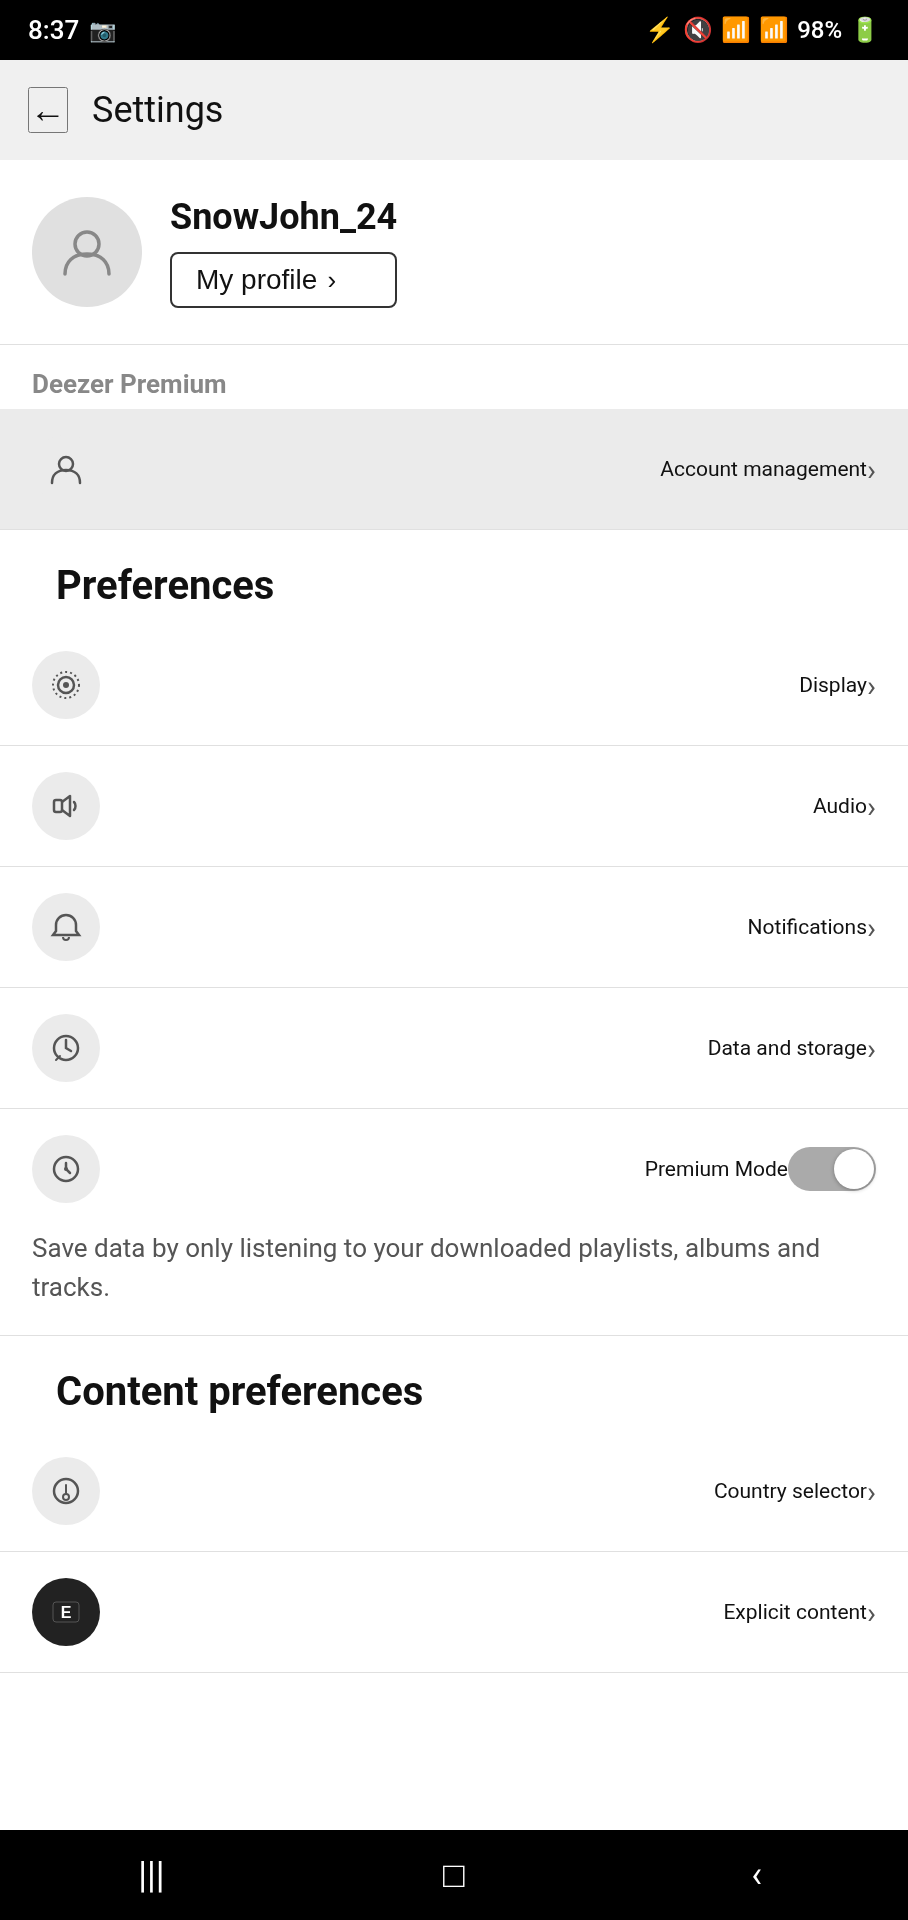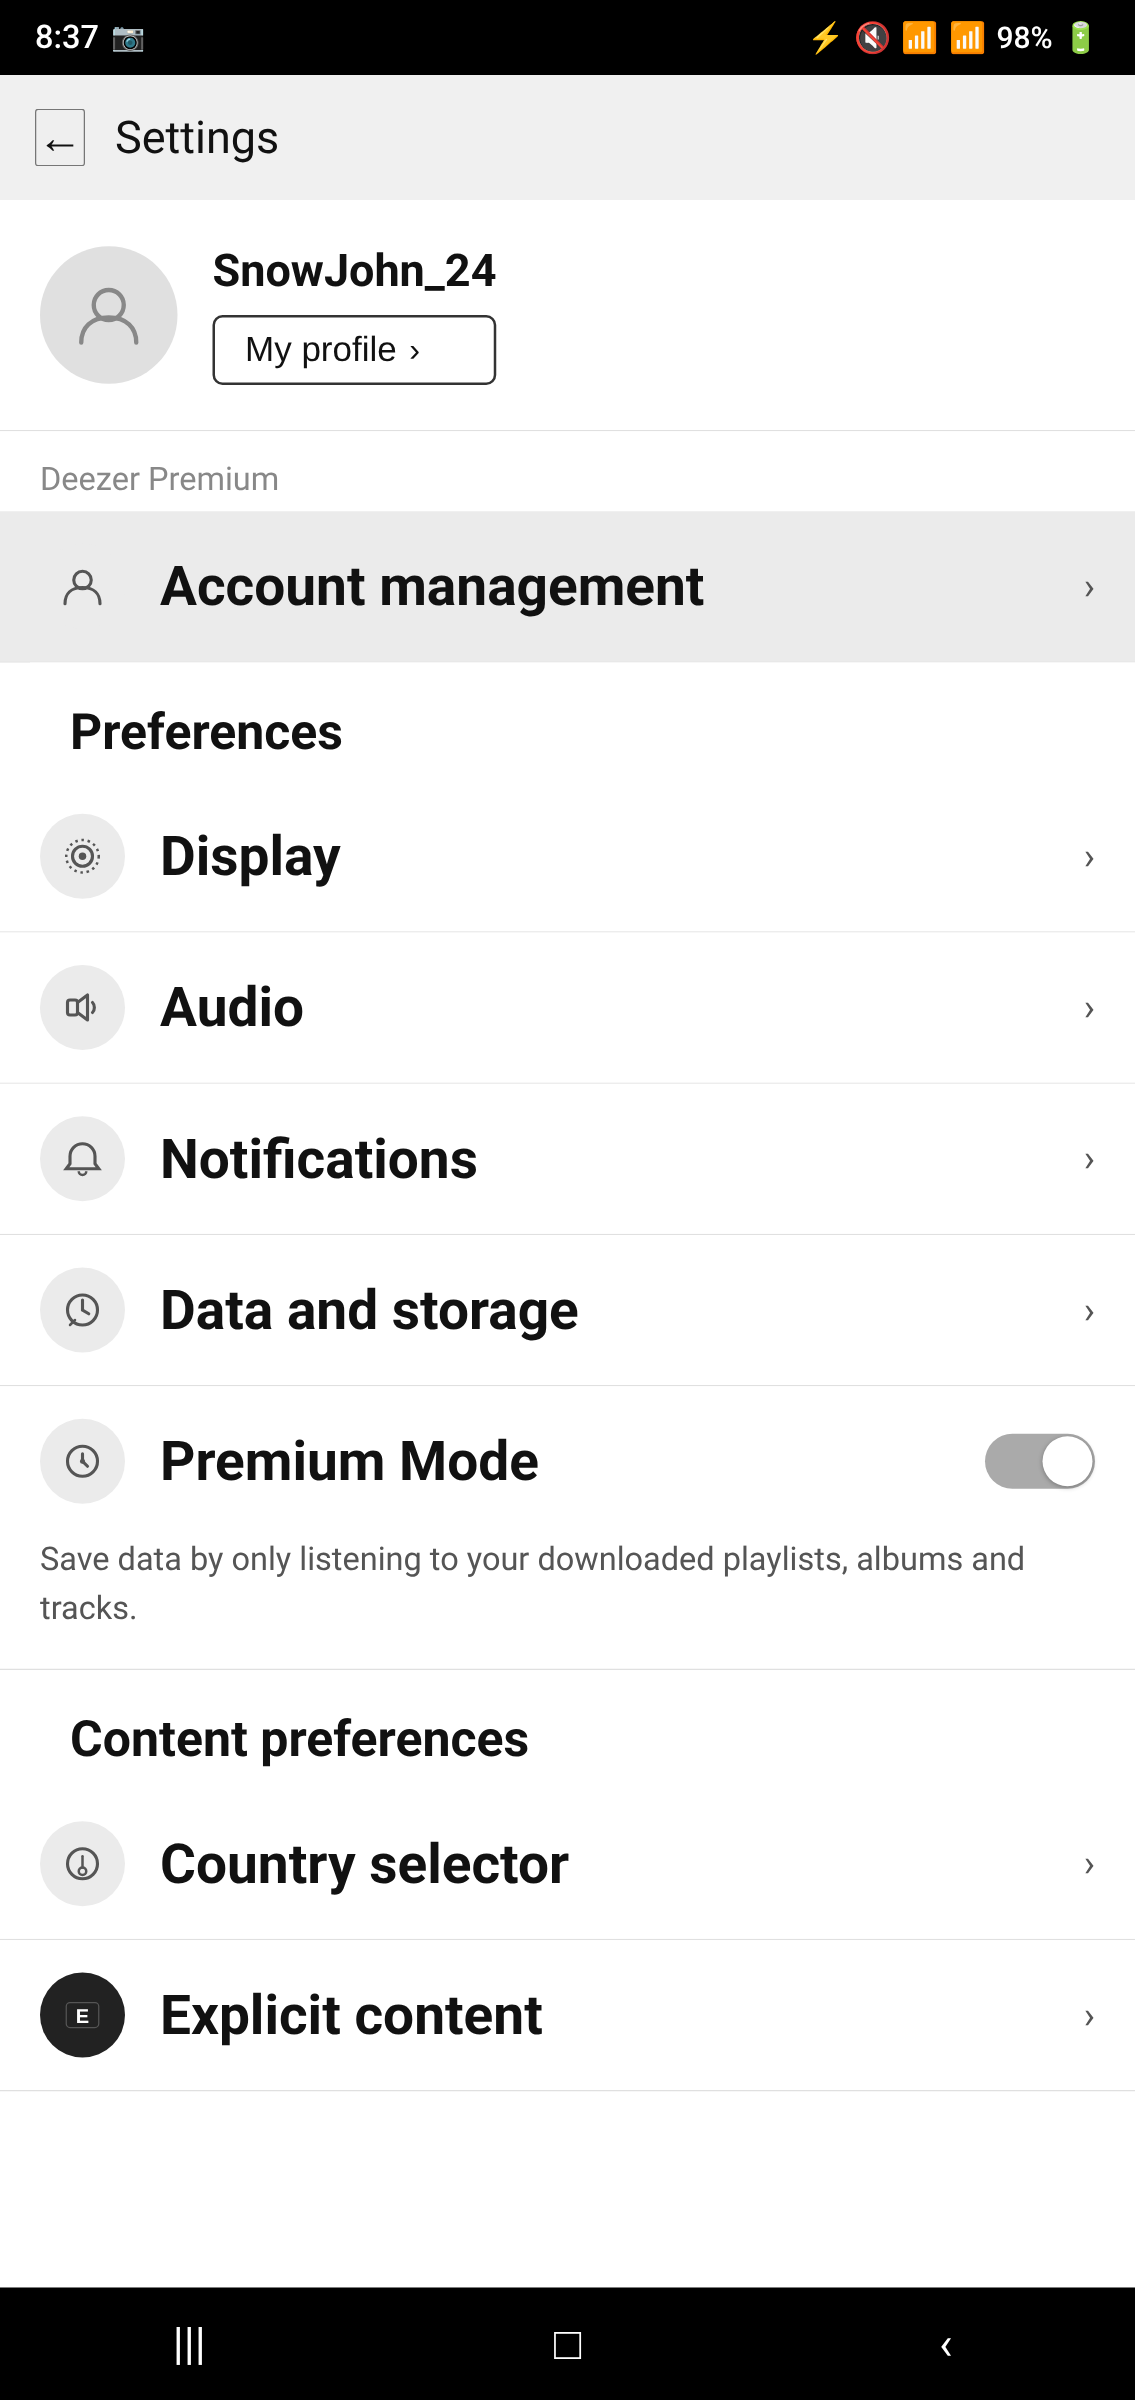--- a/index.html
+++ b/index.html
@@ -113,20 +113,21 @@
       background: #e0e0e0;
       margin: 0;
     }
 
     
     .section-label {
       font-size: 26px;
       color: #888;
       padding: 24px 48px 10px 32px;
       background: #fff;
+      font-weight: bold;
     }
 
     
     .menu-item {
       display: flex;
       align-items: center;
       padding: 26px 32px;
       background: #fff;
       cursor: pointer;
       position: relative;
@@ -142,23 +143,24 @@
       align-items: center;
       justify-content: center;
       flex-shrink: 0;
       margin-right: 28px;
     }
     .menu-item-icon-wrap.dark-bg {
       background: #222;
     }
     .menu-item-label {
       flex: 1;
-      font-size: 44px;
-      color: #111;
-      font-weight: 700;
+      font-size: 21px;
+      color: #111;
+      font-weight: 400;
+      text-align: right;
     }
     .menu-item-chevron {
       font-size: 30px;
       color: #555;
     }
     .menu-item-toggle {
       position: relative;
       width: 88px;
       height: 44px;
       flex-shrink: 0;

